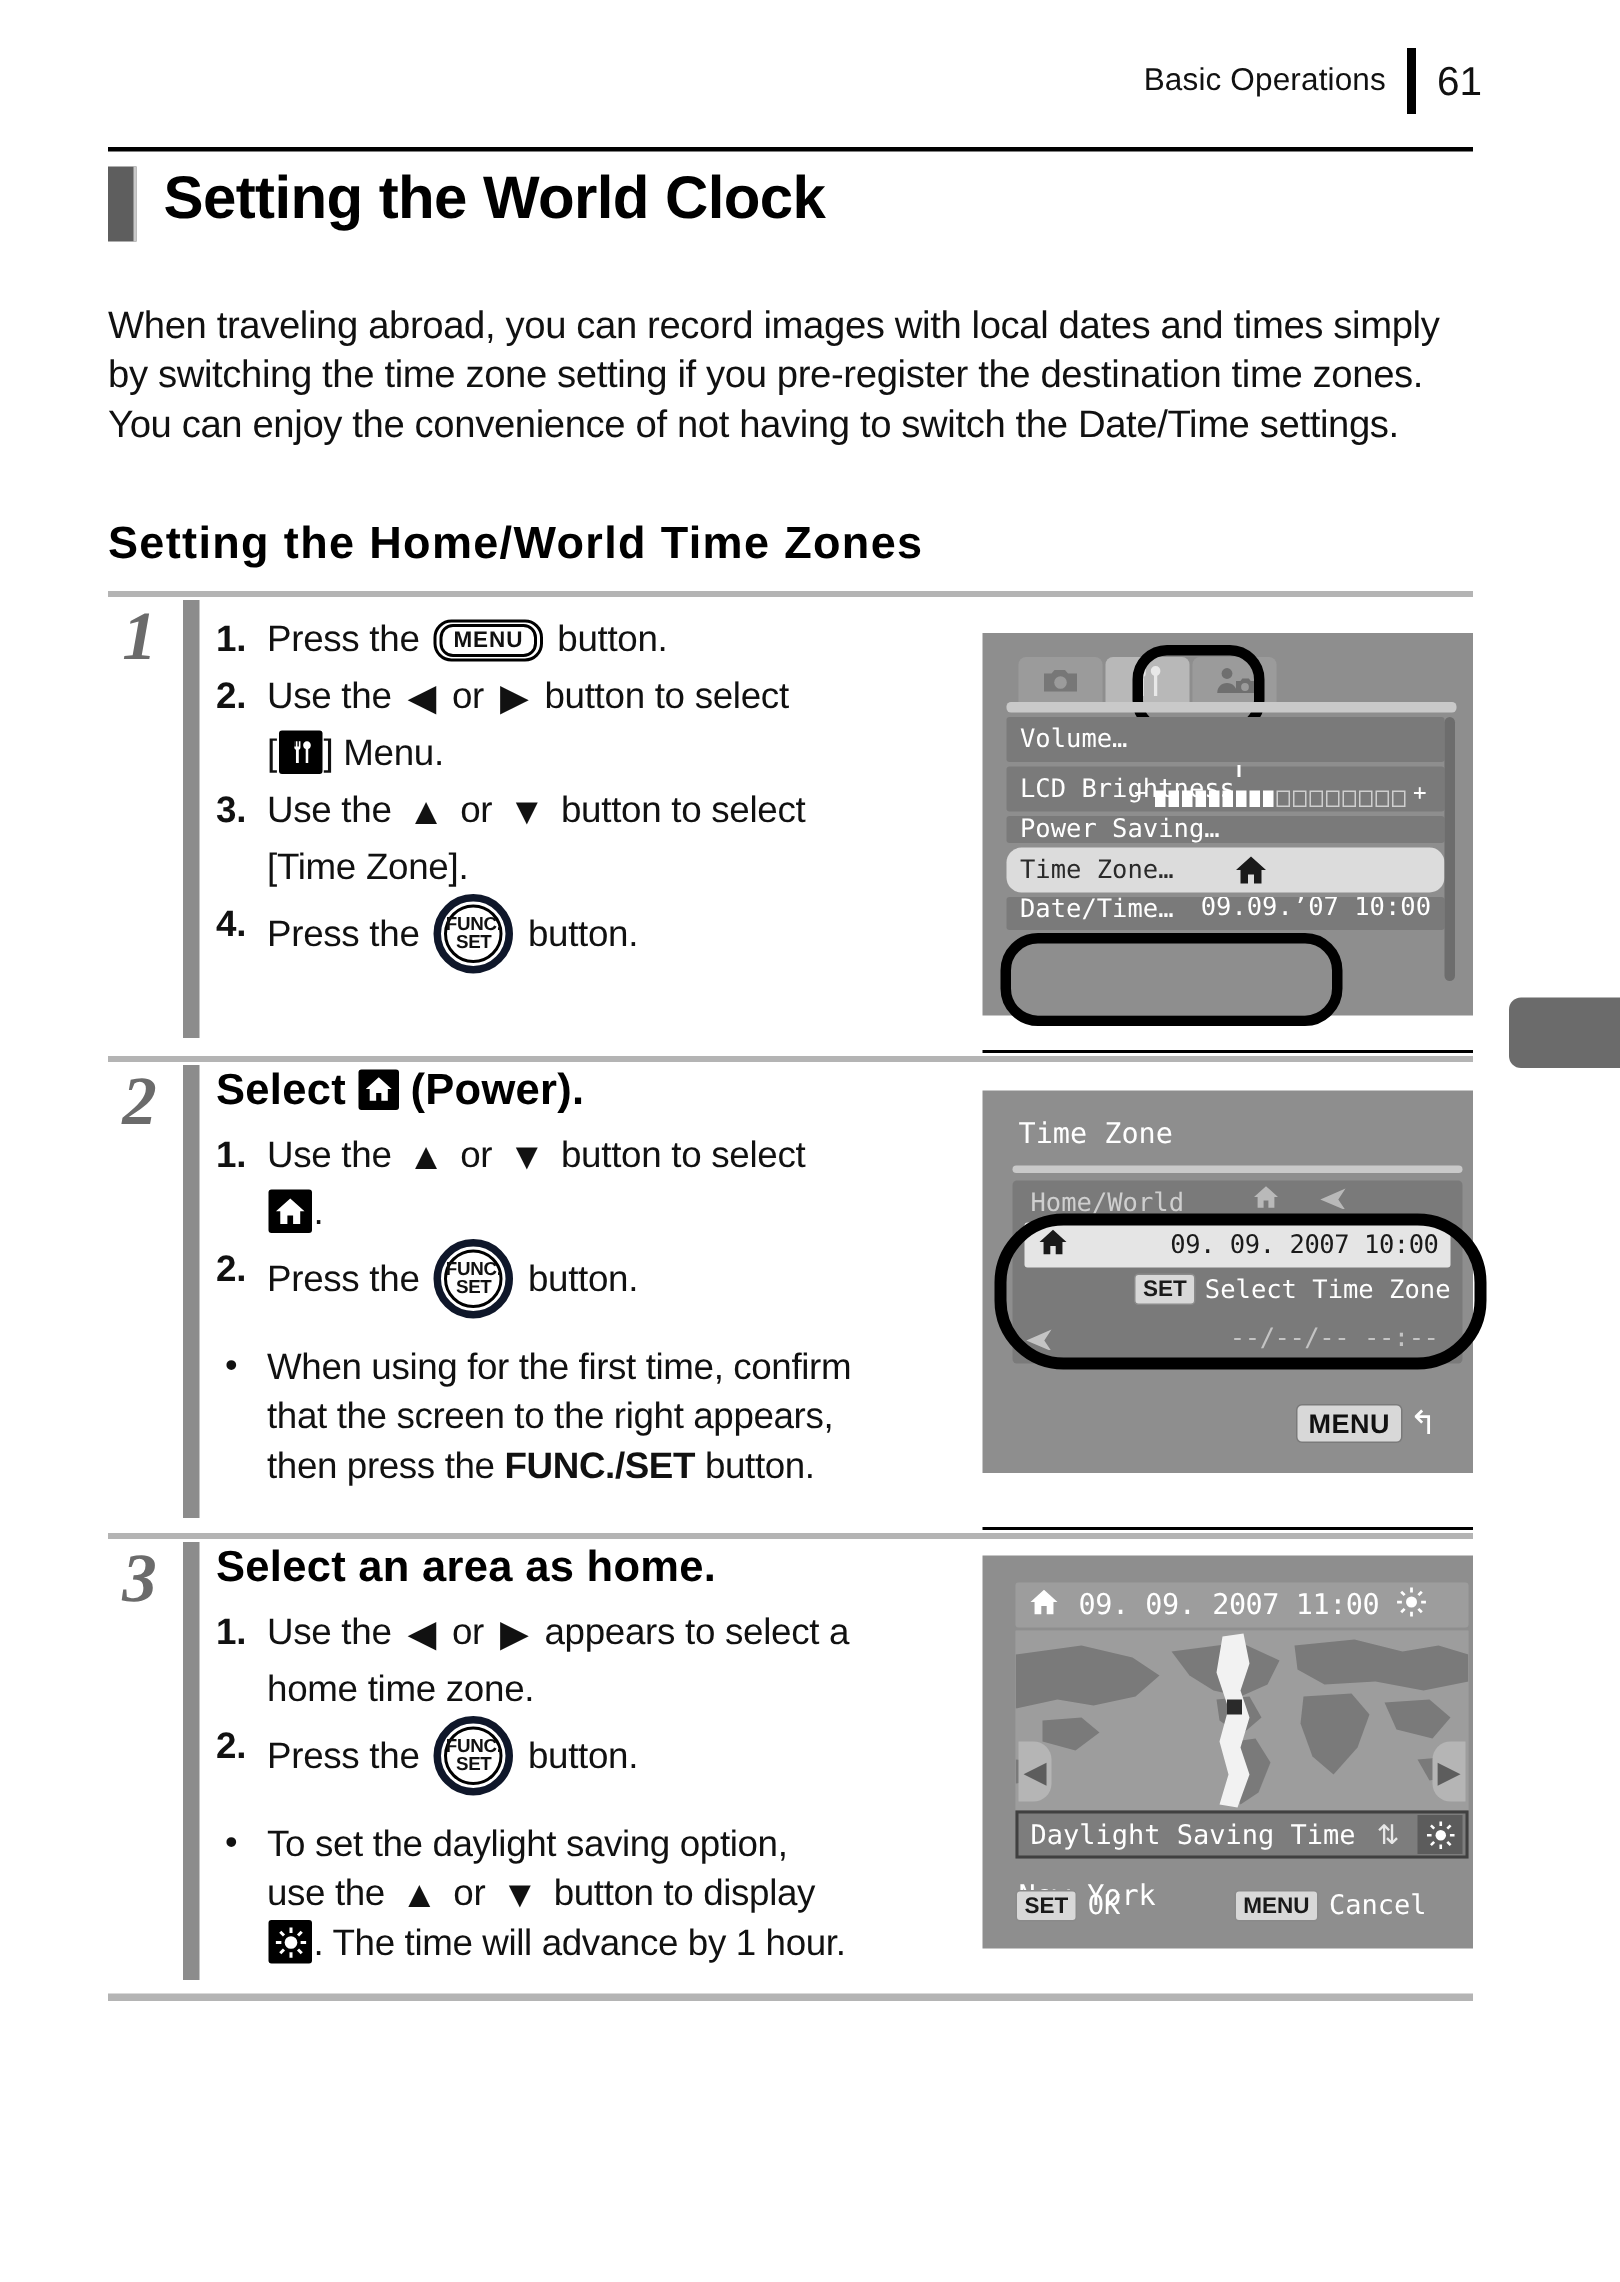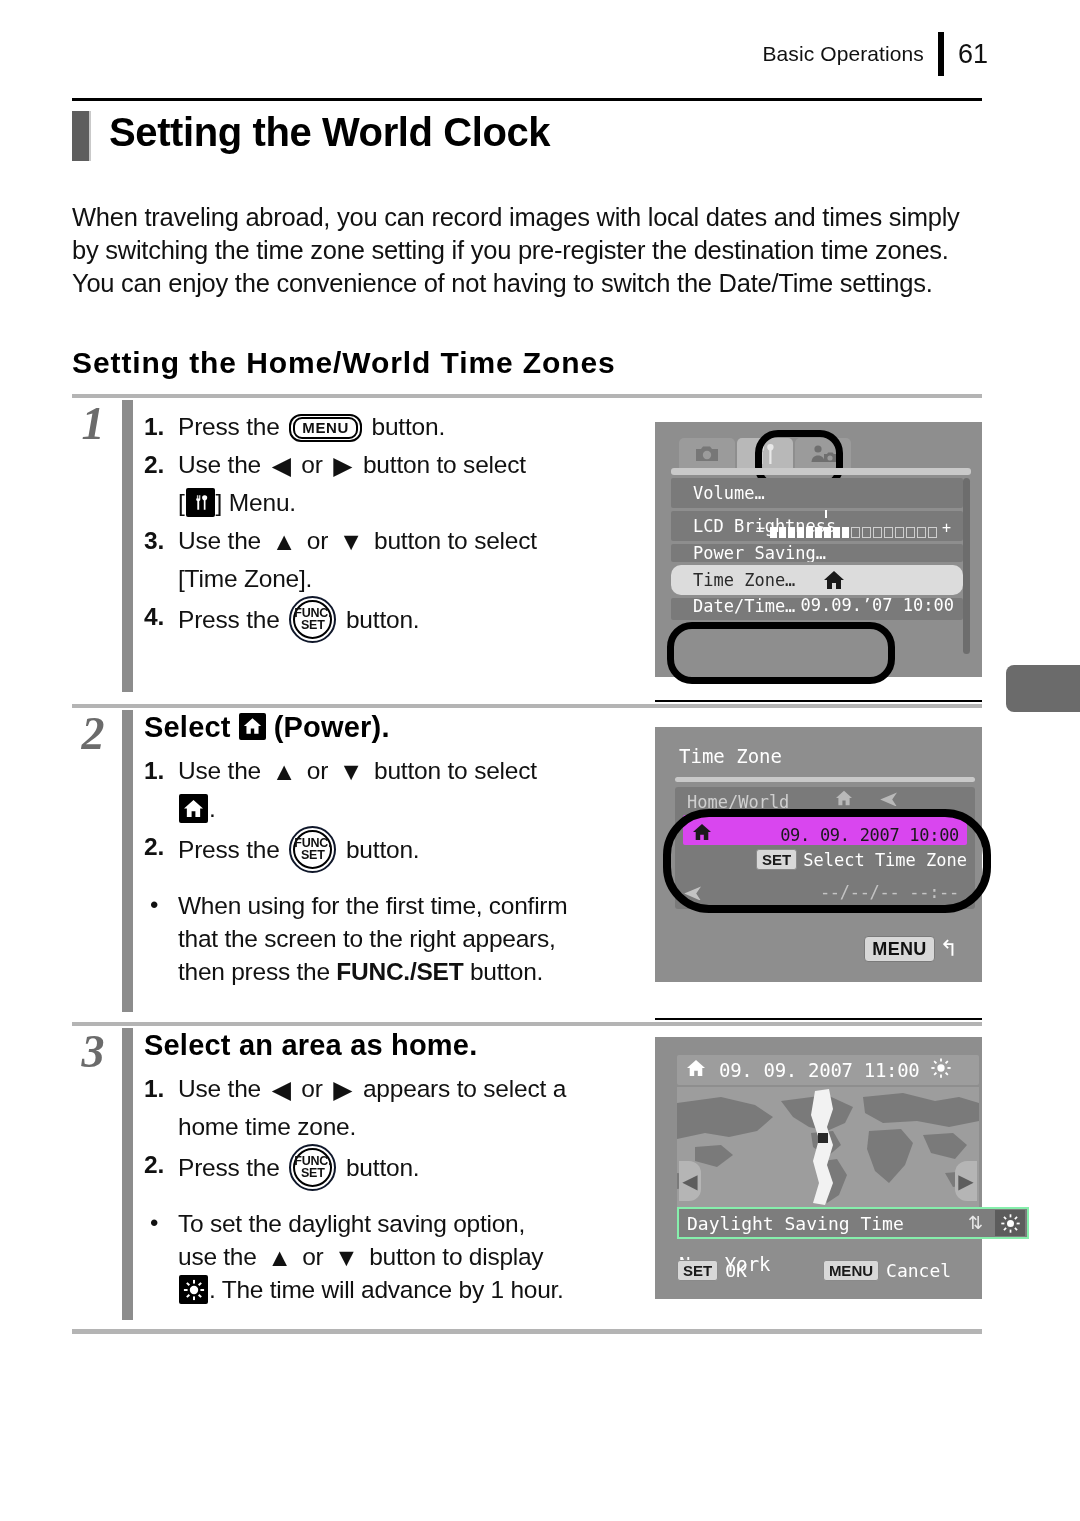--- a/index.html
+++ b/index.html
@@ -85,21 +85,21 @@
   .g{display:inline-block;vertical-align:middle;}
   .g-menu{
     border:2px solid #000;border-radius:12px;padding:1px 2px;position:relative;top:-1px;
     margin:0 3px;
   }
   .g-menu span{
     display:block;border:2px solid #000;border-radius:9px;
     font-size:15px;font-weight:bold;letter-spacing:.6px;padding:0 7px;line-height:18px;
   }
   .g-func{
-    width:43px;height:43px;border-radius:50%;border:2px solid #0f172a;
+    width:43px;height:43px;border-radius:50%;border:5px solid #0f172a;
     position:relative;top:-2px;margin:0 3px;
   }
   .g-func i{
     position:absolute;inset:2px;border-radius:50%;border:2px solid #000;
     font-style:normal;display:flex;flex-direction:column;align-items:center;
     justify-content:center;line-height:11.5px;
   }
   .g-func i b{font-size:12.5px;font-weight:bold;letter-spacing:-.2px;}
   .g-func i u{font-size:12.5px;font-weight:bold;text-decoration:none;}
   .g-arrow{font-size:25px;line-height:1;margin:0 4px;position:relative;top:1px;}
@@ -127,21 +127,21 @@
     position:absolute;left:76px;top:-4px;width:74px;height:46px;
     border:7px solid #000;border-radius:23px;
   }
   .mrows{position:absolute;left:6px;top:46px;width:292px;}
   .mrow{
     height:30px;background:#7a7a7a;margin-bottom:3px;border-radius:2px;
     display:flex;align-items:center;position:relative;
     font-family:"DejaVu Sans Mono","Liberation Mono",monospace;
     font-size:17px;color:#fff;
   }
-  .mrow .lbl{padding-left:22px;white-space:nowrap;text-align:center;}
+  .mrow .lbl{padding-left:9px;white-space:nowrap;text-align:center;}
   .mrow .val{position:absolute;right:9px;display:flex;align-items:center;gap:7px;}
   .mrow.hl{background:#dcdcdc;color:#2a2a2a;}
   .mrow.clip{overflow:hidden;}
   .scrollbar{position:absolute;right:2px;top:46px;width:7px;height:176px;background:#6d6d6d;border-radius:4px;}
   .tz-ring{
     position:absolute;left:-4px;top:144px;width:214px;height:48px;
     border:7px solid #000;border-radius:25px;
   }
   .onoff .on{color:#fff;}
   .onoff .off{color:#3f3f3f;}
@@ -160,22 +160,22 @@
   }
   .s2-rule{position:absolute;left:10px;top:40px;width:300px;height:5px;background:#c9c9c9;border-radius:3px;}
   .s2-panel{position:absolute;left:10px;top:50px;width:300px;height:122px;background:#7a7a7a;border-radius:3px;}
   .s2-hw{
     position:absolute;left:12px;top:5px;
     font-family:"DejaVu Sans Mono","Liberation Mono",monospace;
     font-size:17px;color:#cfcfcf;
   }
   .s2-hwicons{position:absolute;left:160px;top:3px;display:flex;gap:26px;color:#b9b9b9;font-size:17px;}
   .s2-homerow{
-    position:absolute;left:8px;top:28px;width:284px;height:30px;background:#d946ef;border-radius:2px;
-    display:flex;align-items:flex-end;
+    position:absolute;left:8px;top:28px;width:284px;height:30px;background:#e5e5e5;border-radius:2px;
+    display:flex;align-items:center;
   }
   .s2-homerow .hicon{margin-left:9px;color:#1a1a1a;}
   .s2-homerow .hdate{
     position:absolute;right:8px;
     font-family:"DejaVu Sans Mono","Liberation Mono",monospace;
     font-size:17px;color:#1a1a1a;letter-spacing:-.3px;
   }
   .s2-sel{
     position:absolute;right:8px;top:62px;display:flex;align-items:center;gap:6px;
     font-family:"DejaVu Sans Mono","Liberation Mono",monospace;font-size:17px;color:#fff;
@@ -218,22 +218,22 @@
   .s3-top .sun{margin-left:10px;color:#fff;}
   .map{position:absolute;left:12px;top:40px;width:302px;height:120px;background:#9d9d9d;overflow:hidden;}
   .map svg{position:absolute;left:0;top:0;}
   .navarrow{
     position:absolute;top:74px;width:22px;height:40px;background:#b5b5b5;
     display:flex;align-items:center;justify-content:center;color:#5d5d5d;font-size:20px;
   }
   .navarrow.l{left:2px;border-radius:0 12px 12px 0;}
   .navarrow.r{right:2px;border-radius:12px 0 0 12px;}
   .s3-dst{
-    position:absolute;left:12px;top:160px;width:352px;height:32px;background:#7d7d7d;
-    display:flex;align-items:center;border:2px solid #86efac;box-sizing:border-box;
+    position:absolute;left:12px;top:160px;width:302px;height:32px;background:#7d7d7d;
+    display:flex;align-items:center;border:2px solid #404040;box-sizing:border-box;
   }
   .s3-dst .t{
     margin-left:8px;font-family:"DejaVu Sans Mono","Liberation Mono",monospace;
     font-size:18px;color:#fff;
   }
   .s3-dst .ud{position:absolute;right:44px;color:#e8e8e8;font-size:18px;line-height:18px;}
   .s3-dst .sunbox{
     position:absolute;right:2px;width:30px;height:26px;background:#5c5c5c;
     display:flex;align-items:center;justify-content:center;color:#fff;
   }

